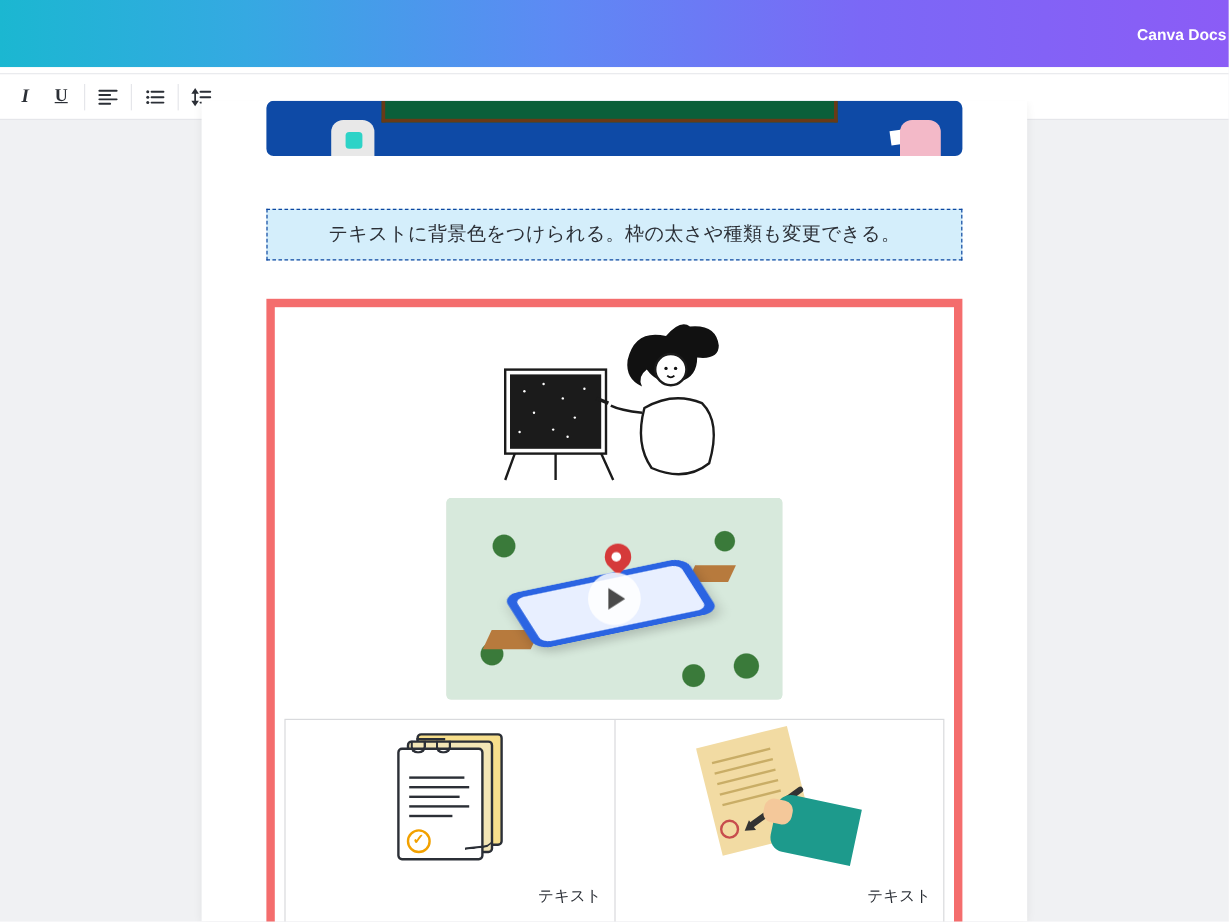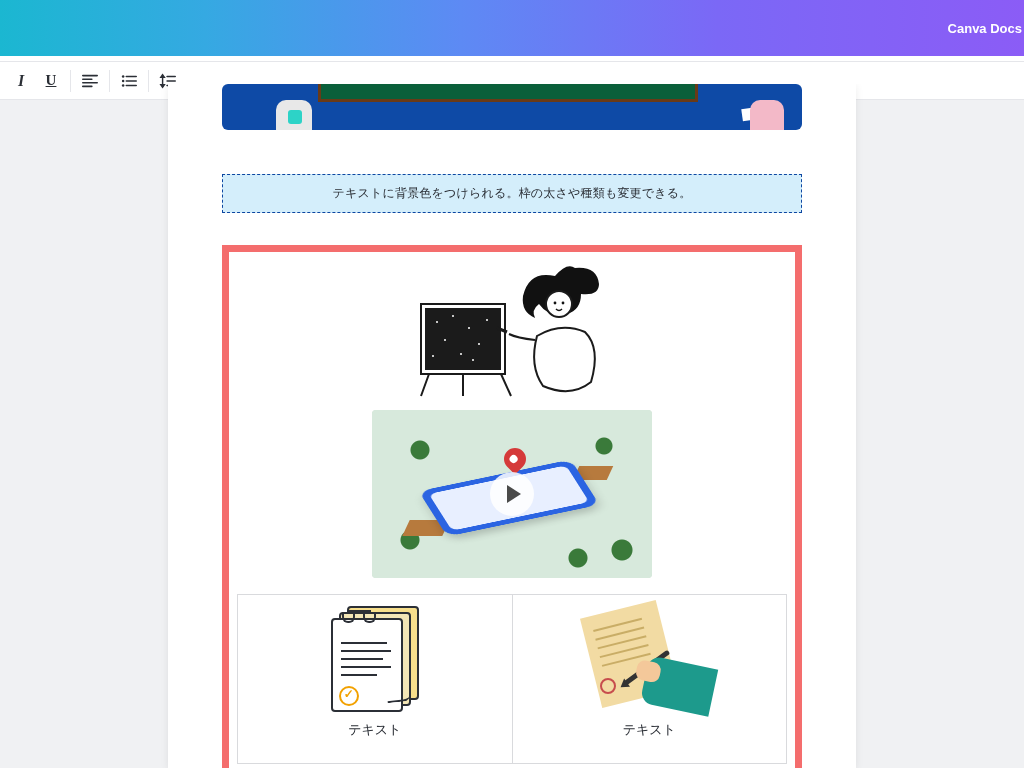--- a/index.html
+++ b/index.html
@@ -127,21 +127,21 @@
     background: #fff;
     transform: rotate(-8deg);
   }
 
   
   .callout {
     margin-top: 44px;
     border: 1.5px dashed #0d47a1;
     background: #d4eefb;
     color: #2b2f36;
-    font-size: 12px;
+    font-size: 16px;
     text-align: center;
     padding: 10px 12px;
     letter-spacing: 0.2px;
   }
 
   
   .highlight {
     margin-top: 32px;
     border: 7px solid #f46d6d;
     padding: 10px 8px 14px;
@@ -253,23 +253,24 @@
     min-height: 168px;
   }
   .card:last-child { border-right: none; }
   .card .thumb {
     height: 110px;
     display: flex;
     align-items: center;
     justify-content: center;
   }
   .card .label {
-    margin-top: 6px;
+    margin-top: 18px;
     font-size: 13px;
     color: #2b2f36;
+    text-align: right;
   }
 
   
   .doc-stack {
     position: relative;
     width: 92px; height: 108px;
   }
   .doc-stack .sheet {
     position: absolute;
     width: 72px; height: 94px;

